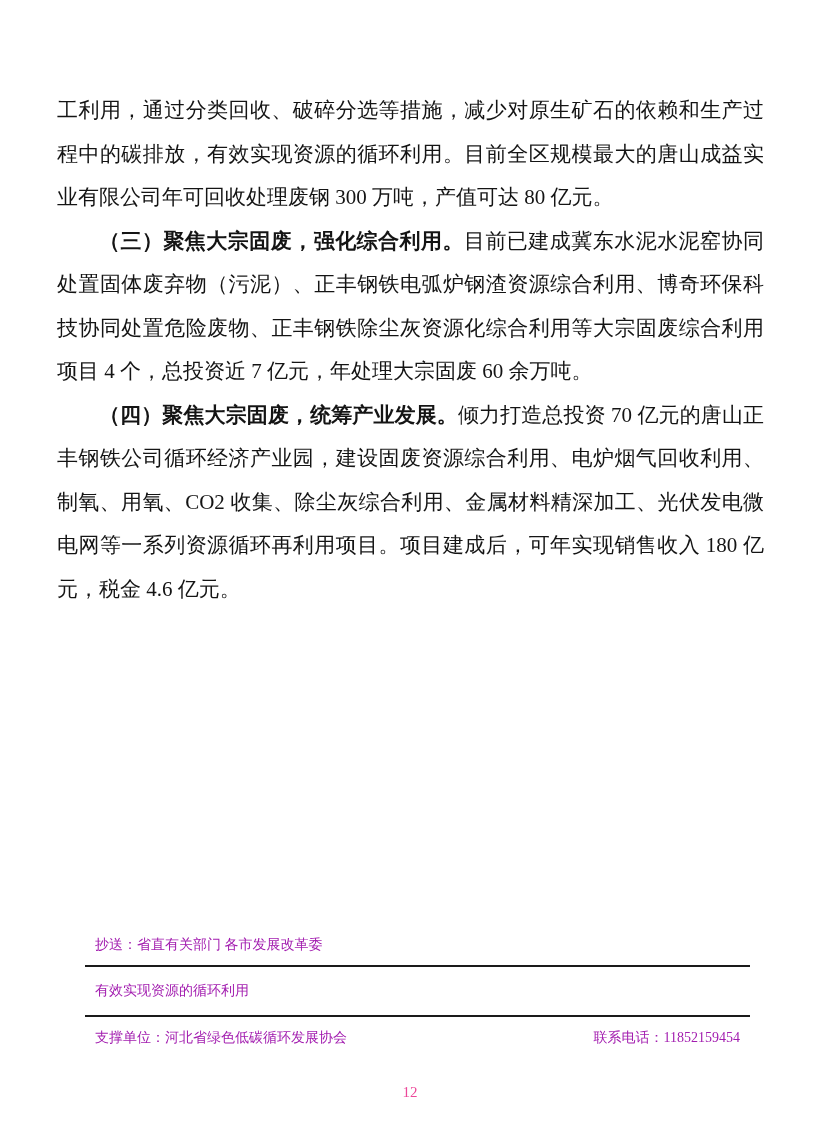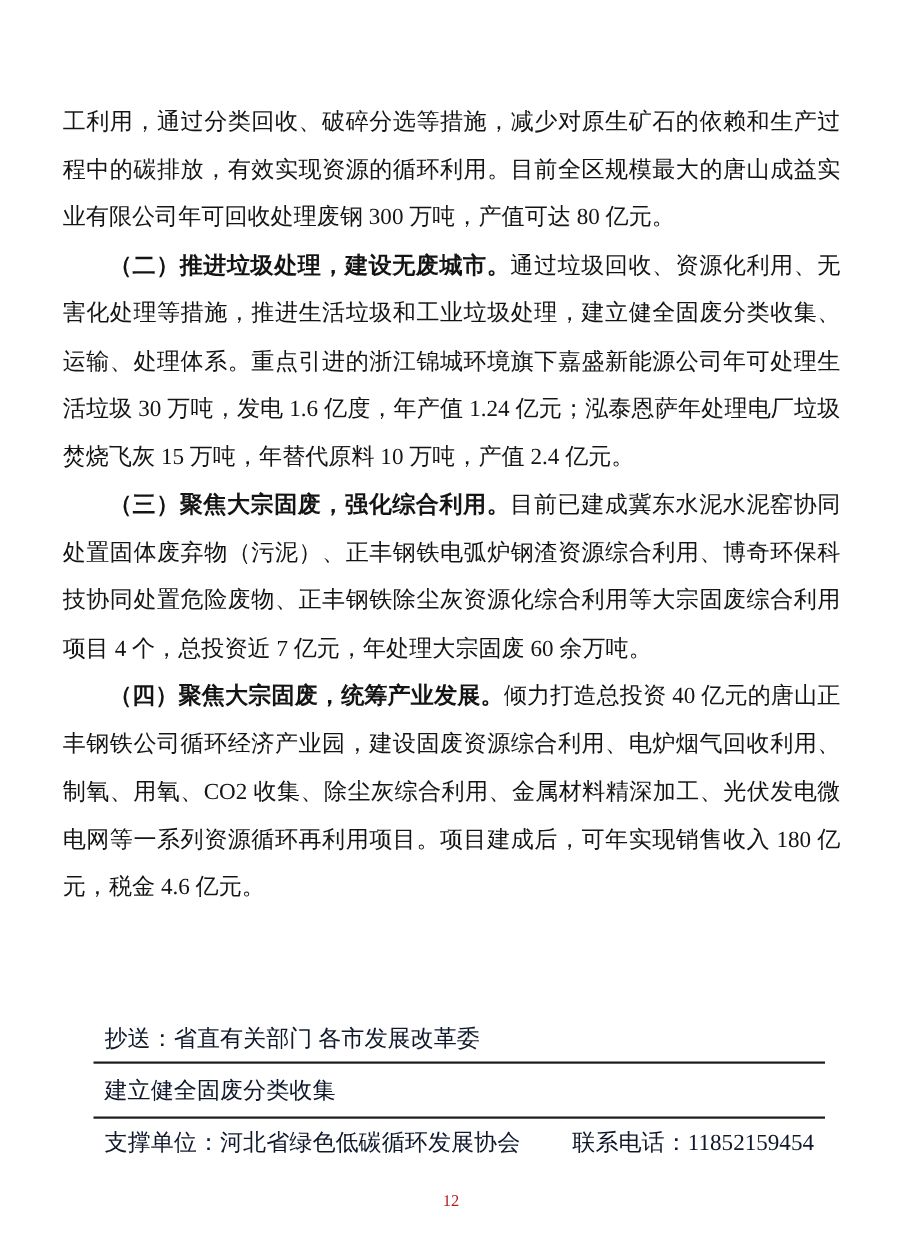--- a/index.html
+++ b/index.html
@@ -34,22 +34,22 @@
     text-indent: 0;
   }
   .para .lead {
     font-weight: 700;
   }
   .doc-footer {
     position: absolute;
     left: 85px;
     top: 924px;
     width: 665px;
-    font-size: 21px;
-    color: #0f172a;
+    font-size: 14px;
+    color: #a21caf;
   }
   .footer-row {
     padding: 0 10px;
     box-sizing: border-box;
     white-space: nowrap;
   }
   .footer-row.cc-row {
     height: 41px;
     line-height: 41px;
   }
@@ -69,42 +69,41 @@
     border-top: 2px solid #1a1a1a;
   }
   .page-number {
     position: absolute;
     left: 0;
     top: 1081px;
     width: 100%;
     text-align: center;
     font-size: 15px;
     line-height: 22px;
-    color: #b91c1c;
+    color: #ec4899;
   }
 </style>
 </head>
 <body>
 
 <div class="page">
 
   <div class="body-text">
     <p class="para continuation"><span>工利用，通过分类回收、破碎分选等措施，减少对原生矿石的依赖和生产过程中的碳排放，有效实现资源的循环利用。目前全区规模最大的唐山成益实业有限公司年可回收处理废钢 300 万吨，产值可达 80 亿元。</span></p>
 
-    <p class="para"><span class="lead">（二）推进垃圾处理，建设无废城市。</span><span>通过垃圾回收、资源化利用、无害化处理等措施，推进生活垃圾和工业垃圾处理，建立健全固废分类收集、运输、处理体系。重点引进的浙江锦城环境旗下嘉盛新能源公司年可处理生活垃圾 30 万吨，发电 1.6 亿度，年产值 1.24 亿元；泓泰恩萨年处理电厂垃圾焚烧飞灰 15 万吨，年替代原料 10 万吨，产值 2.4 亿元。</span></p>
 
     <p class="para"><span class="lead">（三）聚焦大宗固废，强化综合利用。</span><span>目前已建成冀东水泥水泥窑协同处置固体废弃物（污泥）、正丰钢铁电弧炉钢渣资源综合利用、博奇环保科技协同处置危险废物、正丰钢铁除尘灰资源化综合利用等大宗固废综合利用项目 4 个，总投资近 7 亿元，年处理大宗固废 60 余万吨。</span></p>
 
-    <p class="para"><span class="lead">（四）聚焦大宗固废，统筹产业发展。</span><span>倾力打造总投资 40 亿元的唐山正丰钢铁公司循环经济产业园，建设固废资源综合利用、电炉烟气回收利用、制氧、用氧、CO2 收集、除尘灰综合利用、金属材料精深加工、光伏发电微电网等一系列资源循环再利用项目。项目建成后，可年实现销售收入 180 亿元，税金 4.6 亿元。</span></p>
+    <p class="para"><span class="lead">（四）聚焦大宗固废，统筹产业发展。</span><span>倾力打造总投资 70 亿元的唐山正丰钢铁公司循环经济产业园，建设固废资源综合利用、电炉烟气回收利用、制氧、用氧、CO2 收集、除尘灰综合利用、金属材料精深加工、光伏发电微电网等一系列资源循环再利用项目。项目建成后，可年实现销售收入 180 亿元，税金 4.6 亿元。</span></p>
   </div>
 
   <div class="doc-footer">
     <div class="footer-row cc-row">抄送：省直有关部门 各市发展改革委</div>
     <div class="rule"></div>
-    <div class="footer-row editor-row">建立健全固废分类收集</div>
+    <div class="footer-row editor-row">有效实现资源的循环利用</div>
     <div class="rule"></div>
     <div class="footer-row support-row">
       <span>支撑单位：河北省绿色低碳循环发展协会</span>
       <span>联系电话：11852159454</span>
     </div>
   </div>
 
   <div class="page-number">12</div>
 
 </div>

